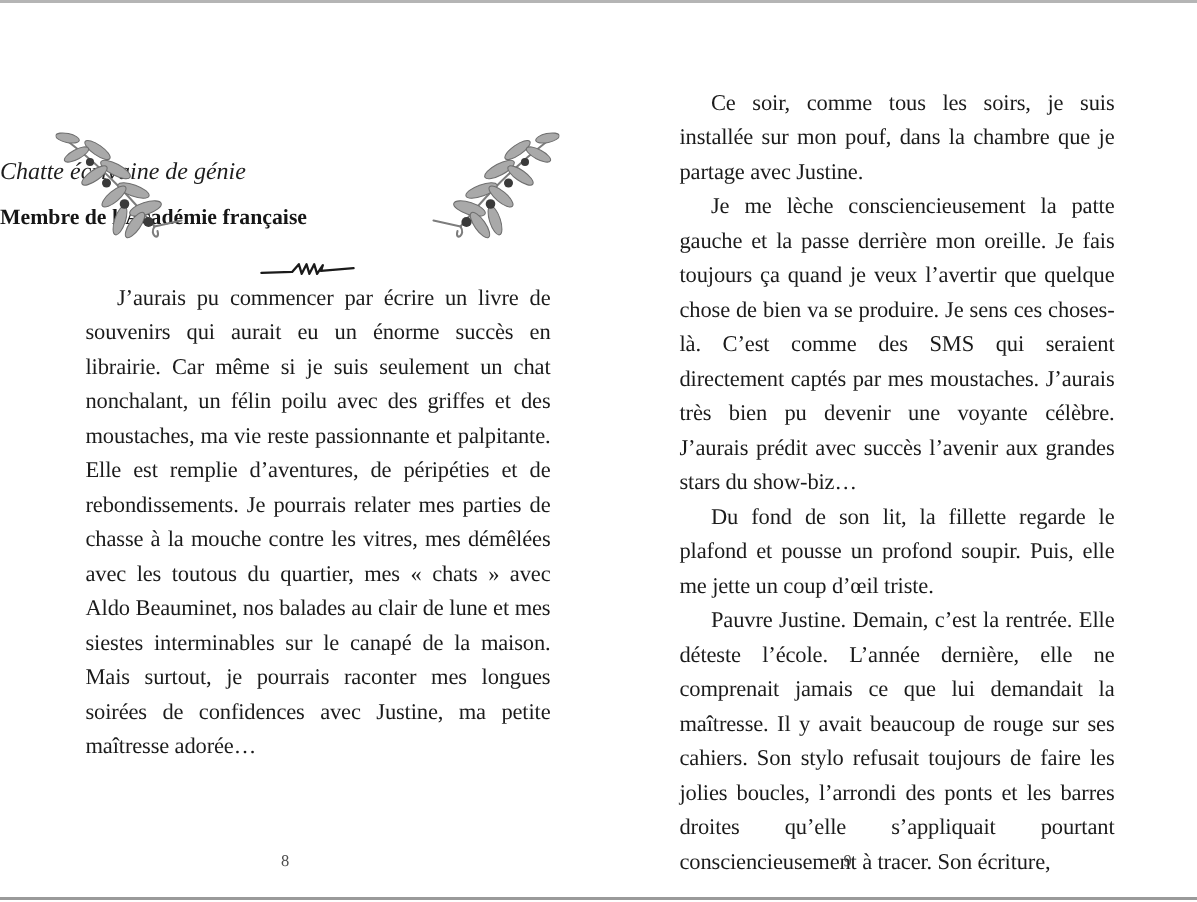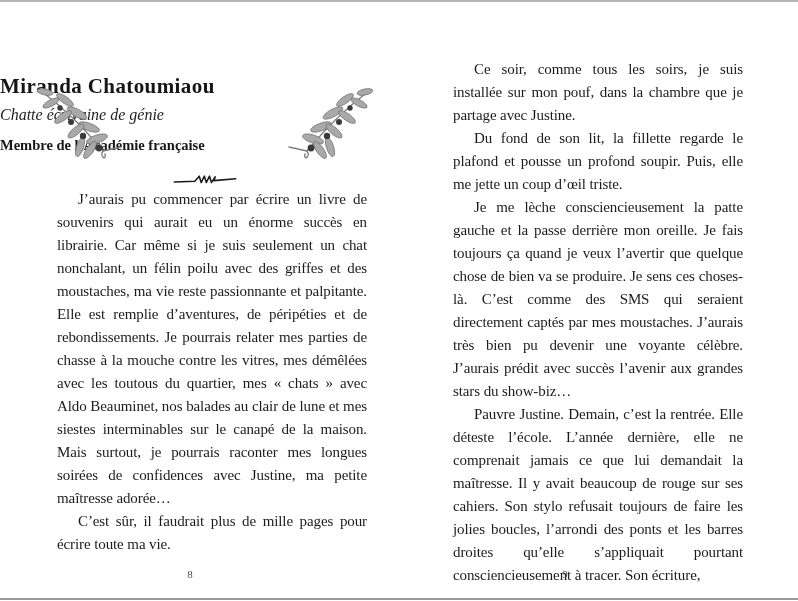--- a/index.html
+++ b/index.html
@@ -45,21 +45,20 @@
   .page-number.right{left:555px;}
 </style>
 </head>
 <body>
 
 <div class="spread">
 
   <div class="frame-line top"></div>
   <div class="frame-line bottom"></div>
 
-  <div class="book-title">Miranda Chatoumiaou</div>
   <div class="book-subtitle">Chatte écrivaine de génie</div>
   <div class="book-membership">Membre de l’Académie française</div>
 
   <svg class="ornament left" viewBox="0 0 86 82">
     <g fill="none" stroke="#7d7d7d" stroke-width="1.4" stroke-linecap="round">
       <path d="M2,60 L20,64"></path>
       <path d="M20,64 C24,70 16,74 18,67"></path>
       <path d="M20,64 C30,52 48,30 78,7"></path>
     </g>
     <g fill="#a9a9a9" stroke="#6e6e6e" stroke-width="0.7">
@@ -107,26 +106,25 @@
       <circle cx="63" cy="21" r="2.7"></circle>
     </g>
   </svg>
 
   <svg class="divider" viewBox="0 0 100 20">
     <path d="M2,13 L34,12 L41,4 L44,14 L49,4 L52,14 L57,4 L60,14 L66,5 L64,11 L98,8" fill="none" stroke="#1a1a1a" stroke-width="2.4" stroke-linejoin="round" stroke-linecap="round"></path>
   </svg>
 
   <div class="body-text left-body">
     <p>J’aurais pu commencer par écrire un livre de souvenirs qui aurait eu un énorme succès en librairie. Car même si je suis seulement un chat nonchalant, un félin poilu avec des griffes et des moustaches, ma vie reste passionnante et palpitante. Elle est remplie d’aventures, de péripéties et de rebondissements. Je pourrais relater mes parties de chasse à la mouche contre les vitres, mes démêlées avec les toutous du quartier, mes « chats » avec Aldo Beauminet, nos balades au clair de lune et mes siestes interminables sur le canapé de la maison. Mais surtout, je pourrais raconter mes longues soirées de confidences avec Justine, ma petite maîtresse adorée…</p>
-    <p>C’est sûr, il faudrait plus de mille pages pour écrire toute ma vie.</p>
   </div>
 
   <div class="body-text right-body">
     <p>Ce soir, comme tous les soirs, je suis installée sur mon pouf, dans la chambre que je partage avec Justine.</p>
+    <p>Je me lèche consciencieusement la patte gauche et la passe derrière mon oreille. Je fais toujours ça quand je veux l’avertir que quelque chose de bien va se produire. Je sens ces choses-là. C’est comme des SMS qui seraient directement captés par mes moustaches. J’aurais très bien pu devenir une voyante célèbre. J’aurais prédit avec succès l’avenir aux grandes stars du show-biz…</p>
     <p>Du fond de son lit, la fillette regarde le plafond et pousse un profond soupir. Puis, elle me jette un coup d’œil triste.</p>
-    <p>Je me lèche consciencieusement la patte gauche et la passe derrière mon oreille. Je fais toujours ça quand je veux l’avertir que quelque chose de bien va se produire. Je sens ces choses-là. C’est comme des SMS qui seraient directement captés par mes moustaches. J’aurais très bien pu devenir une voyante célèbre. J’aurais prédit avec succès l’avenir aux grandes stars du show-biz…</p>
     <p>Pauvre Justine. Demain, c’est la rentrée. Elle déteste l’école. L’année dernière, elle ne comprenait jamais ce que lui demandait la maîtresse. Il y avait beaucoup de rouge sur ses cahiers. Son stylo refusait toujours de faire les jolies boucles, l’arrondi des ponts et les barres droites qu’elle s’appliquait pourtant consciencieusement à tracer. Son écriture,</p>
   </div>
 
   <div class="page-number left">8</div>
   <div class="page-number right">9</div>
 
 </div>
 
 </body></html>

